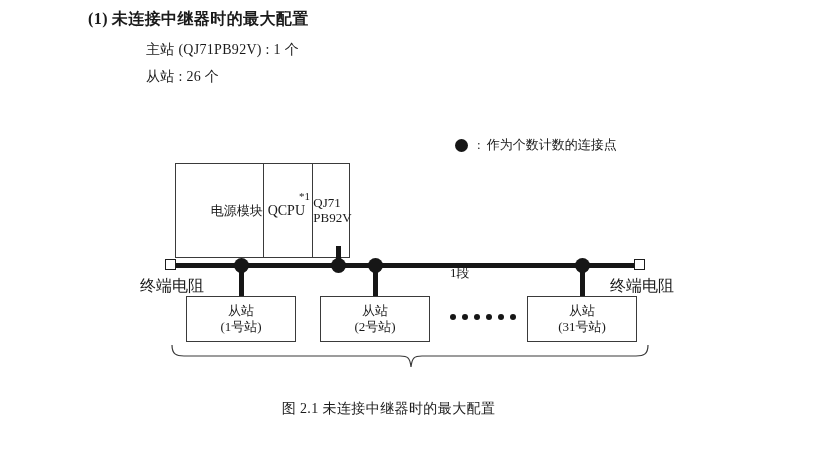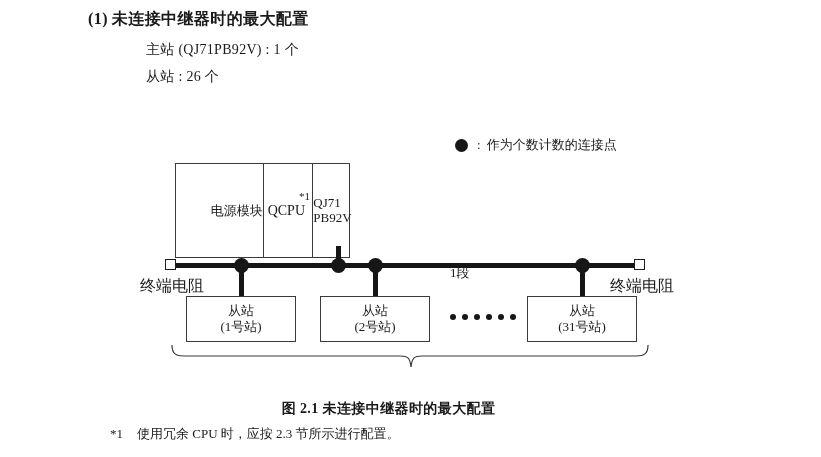--- a/index.html
+++ b/index.html
@@ -237,21 +237,21 @@
   }
 
   
   .caption {
     position: absolute;
     left: 0;
     top: 400px;
     width: 821px;
     text-align: center;
     font-size: 14px;
-    font-weight: bold;
+    font-weight: normal;
     letter-spacing: 0.4px;
   }
   .caption-inner { position: relative; left: -22px; }
 
   .footnote {
     position: absolute;
     left: 110px;
     top: 425px;
     font-size: 13px;
     white-space: nowrap;
@@ -343,17 +343,14 @@
         <path d="M2,0 C2,9 6,11 14,11 L230,11 C238,11 240,13 241,22 C242,13 244,11 252,11 L466,11 C474,11 478,9 478,0" fill="none" stroke="#3a3a3a" stroke-width="1.2"></path>
       </svg>
     </div>
 
   </div>
 
   <div class="caption">
     <span class="caption-inner">图 2.1  未连接中继器时的最大配置</span>
   </div>
 
-  <div class="footnote">
-    <span class="fn-mark">*1</span><span>使用冗余 CPU 时，应按 2.3 节所示进行配置。</span>
-  </div>
 
 </div>
 
 </body></html>

